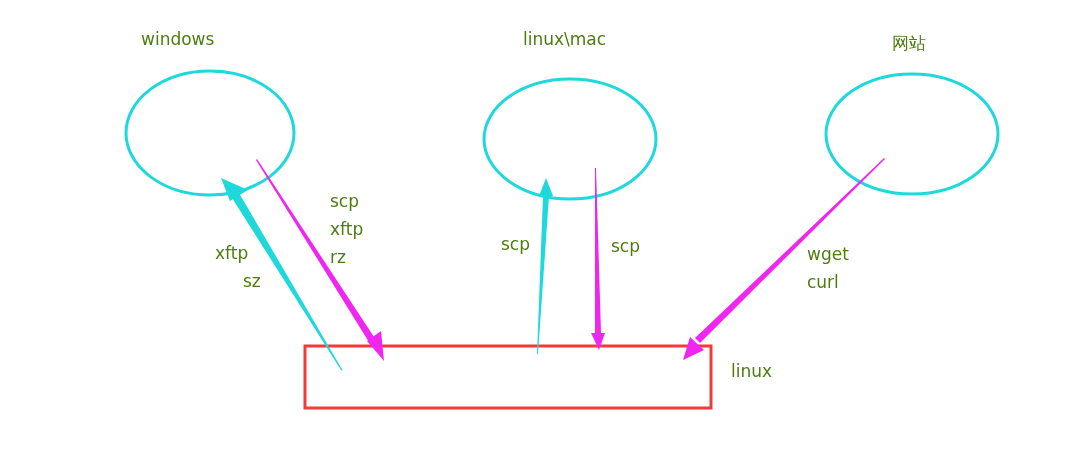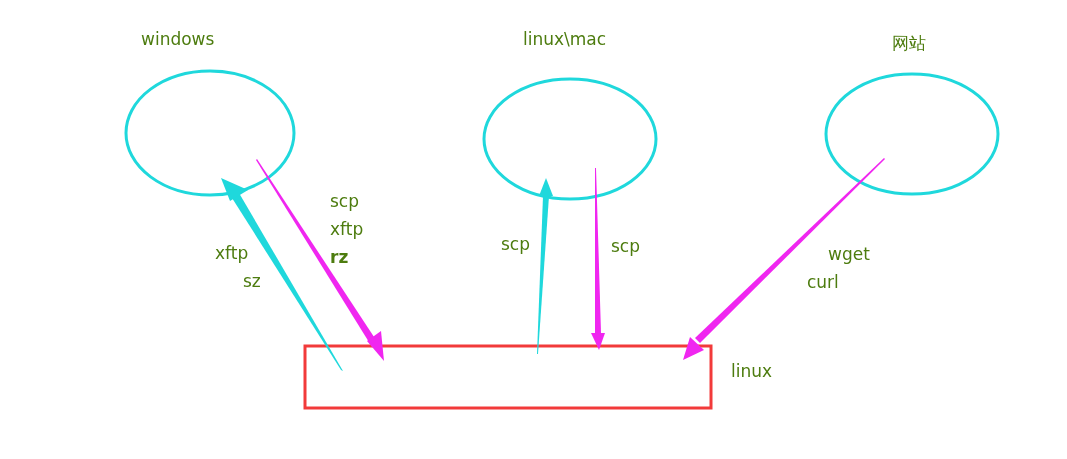--- a/index.html
+++ b/index.html
@@ -49,19 +49,19 @@
 <div class="label" style="left:141px; top:26px;">windows</div>
 <div class="label" style="left:523px; top:26px;">linux\mac</div>
 <div class="label" style="left:863px; top:30px;margin-left:29px;">网站</div>
 <div class="label" style="left:731px; top:358px;text-align:right;">linux</div>
 
 <div class="label" style="left:215px; top:240px;">xftp</div>
 <div class="label" style="left:215px; top:268px;margin-left:28px;">sz</div>
 
 <div class="label" style="left:330px; top:188px;">scp</div>
 <div class="label" style="left:330px; top:216px;">xftp</div>
-<div class="label" style="left:330px; top:244px;font-weight:bold;">rz</div>
+<div class="label" style="left:330px; top:244px;">rz</div>
 
 <div class="label" style="left:501px; top:231px;">scp</div>
 <div class="label" style="left:611px; top:233px;">scp</div>
 
-<div class="label" style="left:828px; top:241px;">wget</div>
+<div class="label" style="left:807px; top:241px;">wget</div>
 <div class="label" style="left:807px; top:269px;">curl</div>
 
 </body></html>

